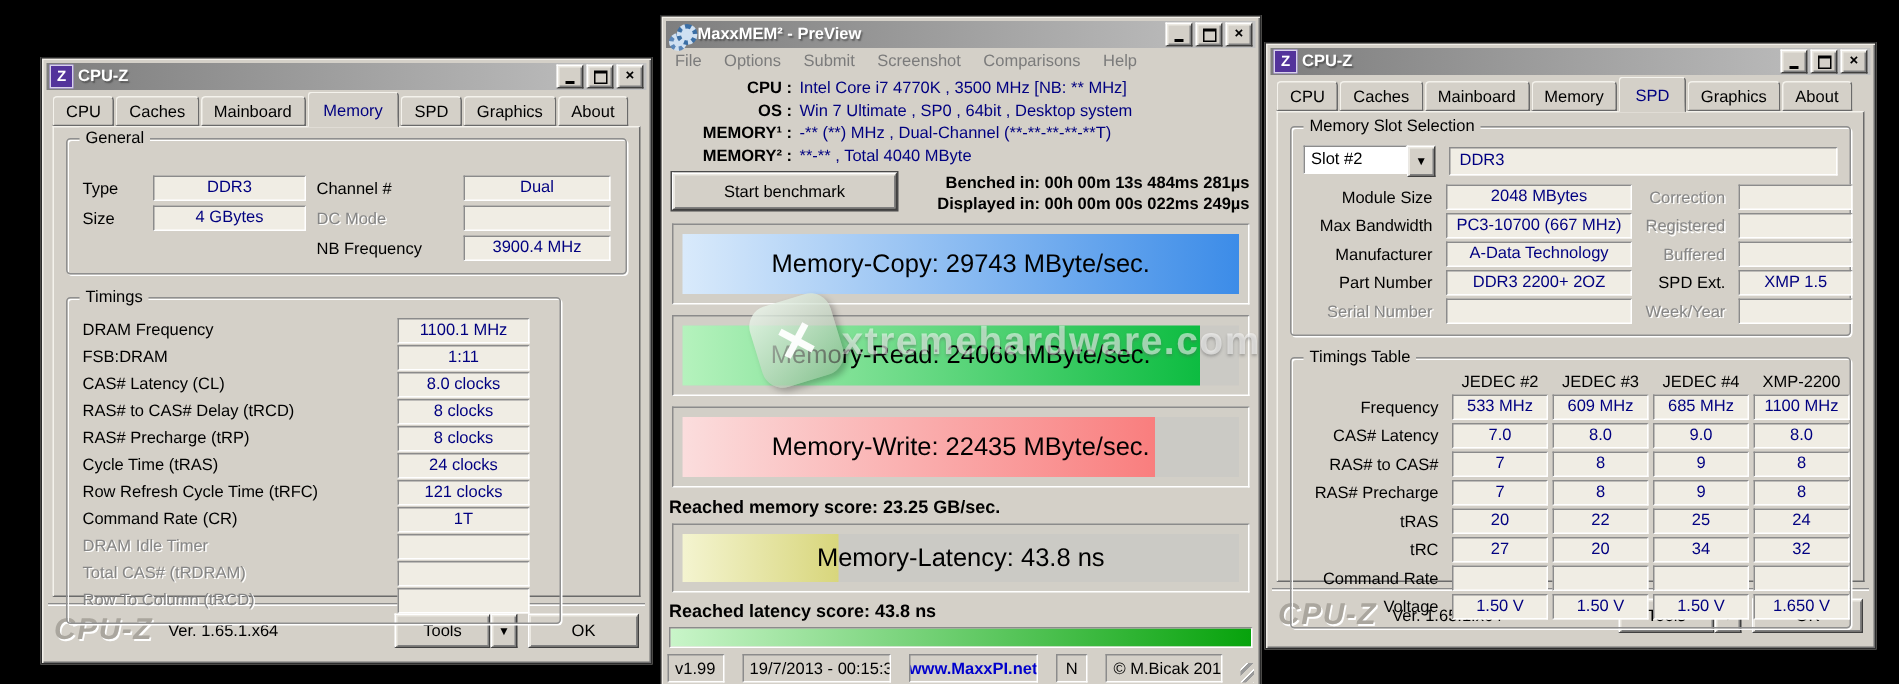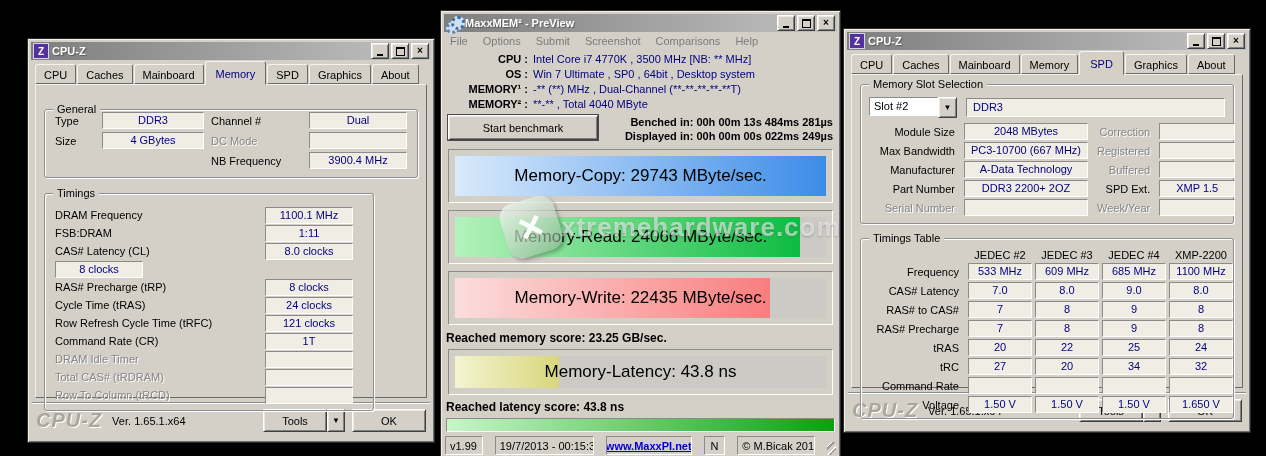--- a/index.html
+++ b/index.html
@@ -43,21 +43,21 @@
   
   .fld{background:var(--field-bg,#f0ede4);border:1px solid;border-color:#8b8b8b #fff #fff #8b8b8b;
     color:var(--value-text,#000080);text-align:center;height:15px;line-height:15px;
     overflow:hidden;white-space:nowrap}
   .fld.left{text-align:left;padding-left:6px}
   .lab{white-space:nowrap}
   .r{}
   .dis{color:var(--disabled-text,#868686);text-shadow:1px 1px 0 #fff}
   
   .gen{display:grid;grid-template-columns:40px 102px 1fr 98px;column-gap:7px;row-gap:3px;
-    align-items:center;padding:2px 10px 8px;margin:24px 8px 0}
+    align-items:center;padding:24px 10px 8px;margin:7px 8px 0}
   
   .timgrp{width:298px;margin:15px 0 0 8px;padding:12px 20px 6px 10px}
   .trow{display:flex;align-items:center;height:18px}
   .trow .lab{flex:1;padding-right:8px}
   .trow .fld{width:86px}
   
   .sep{height:0;border-top:1px solid #8b8b8b;border-bottom:1px solid #fff;margin:4px 1px 0}
   .footer{display:flex;align-items:center;padding:5px 5px 1px}
   .cpuzlogo{font-size:20px;font-weight:bold;font-style:italic;color:#aaa69e;
     text-shadow:1px 1px 0 #fff;letter-spacing:1px}
@@ -82,21 +82,21 @@
   .rfill{height:100%}
   .rtext{position:absolute;inset:0;display:flex;align-items:center;justify-content:center;
     font-weight:normal;font-size:17px;white-space:nowrap}
   .score{font-weight:bold;font-size:12px;margin:6px 2px 0;white-space:nowrap}
   .pbar{margin:4px 2px 0;height:12px;border:1px solid;border-color:#8b8b8b #fff #fff #8b8b8b;overflow:hidden}
   .pfill{height:100%}
   .statusbar{display:flex;gap:12px;margin:4px 1px 0;height:19px}
   .scell{border:1px solid;border-color:#8b8b8b #fff #fff #8b8b8b;display:flex;align-items:center;
     padding:0 4px;white-space:nowrap;overflow:hidden}
   .scell.c{justify-content:center}
-  .linktext{color:var(--link,#0000cc);text-decoration:underline;font-weight:bold;cursor:pointer}
+  .linktext{color:var(--link,#0000cc);font-weight:bold;cursor:pointer}
   .grip{margin-left:auto;width:13px;align-self:flex-end;height:13px;
     background:repeating-linear-gradient(135deg,transparent 0 3px,#fff 3px 4px,#9a9a9a 4px 6px)}
   
   .wmark{position:absolute;left:62px;top:188px;display:flex;align-items:center;gap:2px;
     z-index:5;pointer-events:none}
   .wlogo{width:56px;height:56px;border-radius:14px;transform:rotate(-17deg);
     background:linear-gradient(155deg,rgba(235,245,235,.85),rgba(140,170,140,.55));
     box-shadow:2px 3px 4px rgba(0,0,0,.25);display:flex;align-items:center;justify-content:center;
     color:rgba(255,255,255,.95);font-size:42px;font-weight:bold}
   .wtext{font-size:26px;font-weight:bold;color:rgba(255,255,255,.55);letter-spacing:1px;
@@ -168,20 +168,21 @@
         </div>
       <div class="trow">
           <span class="lab">FSB:DRAM</span>
           <span class="fld">1:11</span>
         </div>
       <div class="trow">
           <span class="lab">CAS# Latency (CL)</span>
           <span class="fld">8.0 clocks</span>
         </div>
       <div class="trow">
+          <span class="lab">RAS# to CAS# Delay (tRCD)</span>
           <span class="fld">8 clocks</span>
         </div>
       <div class="trow">
           <span class="lab">RAS# Precharge (tRP)</span>
           <span class="fld">8 clocks</span>
         </div>
       <div class="trow">
           <span class="lab">Cycle Time (tRAS)</span>
           <span class="fld">24 clocks</span>
         </div>

